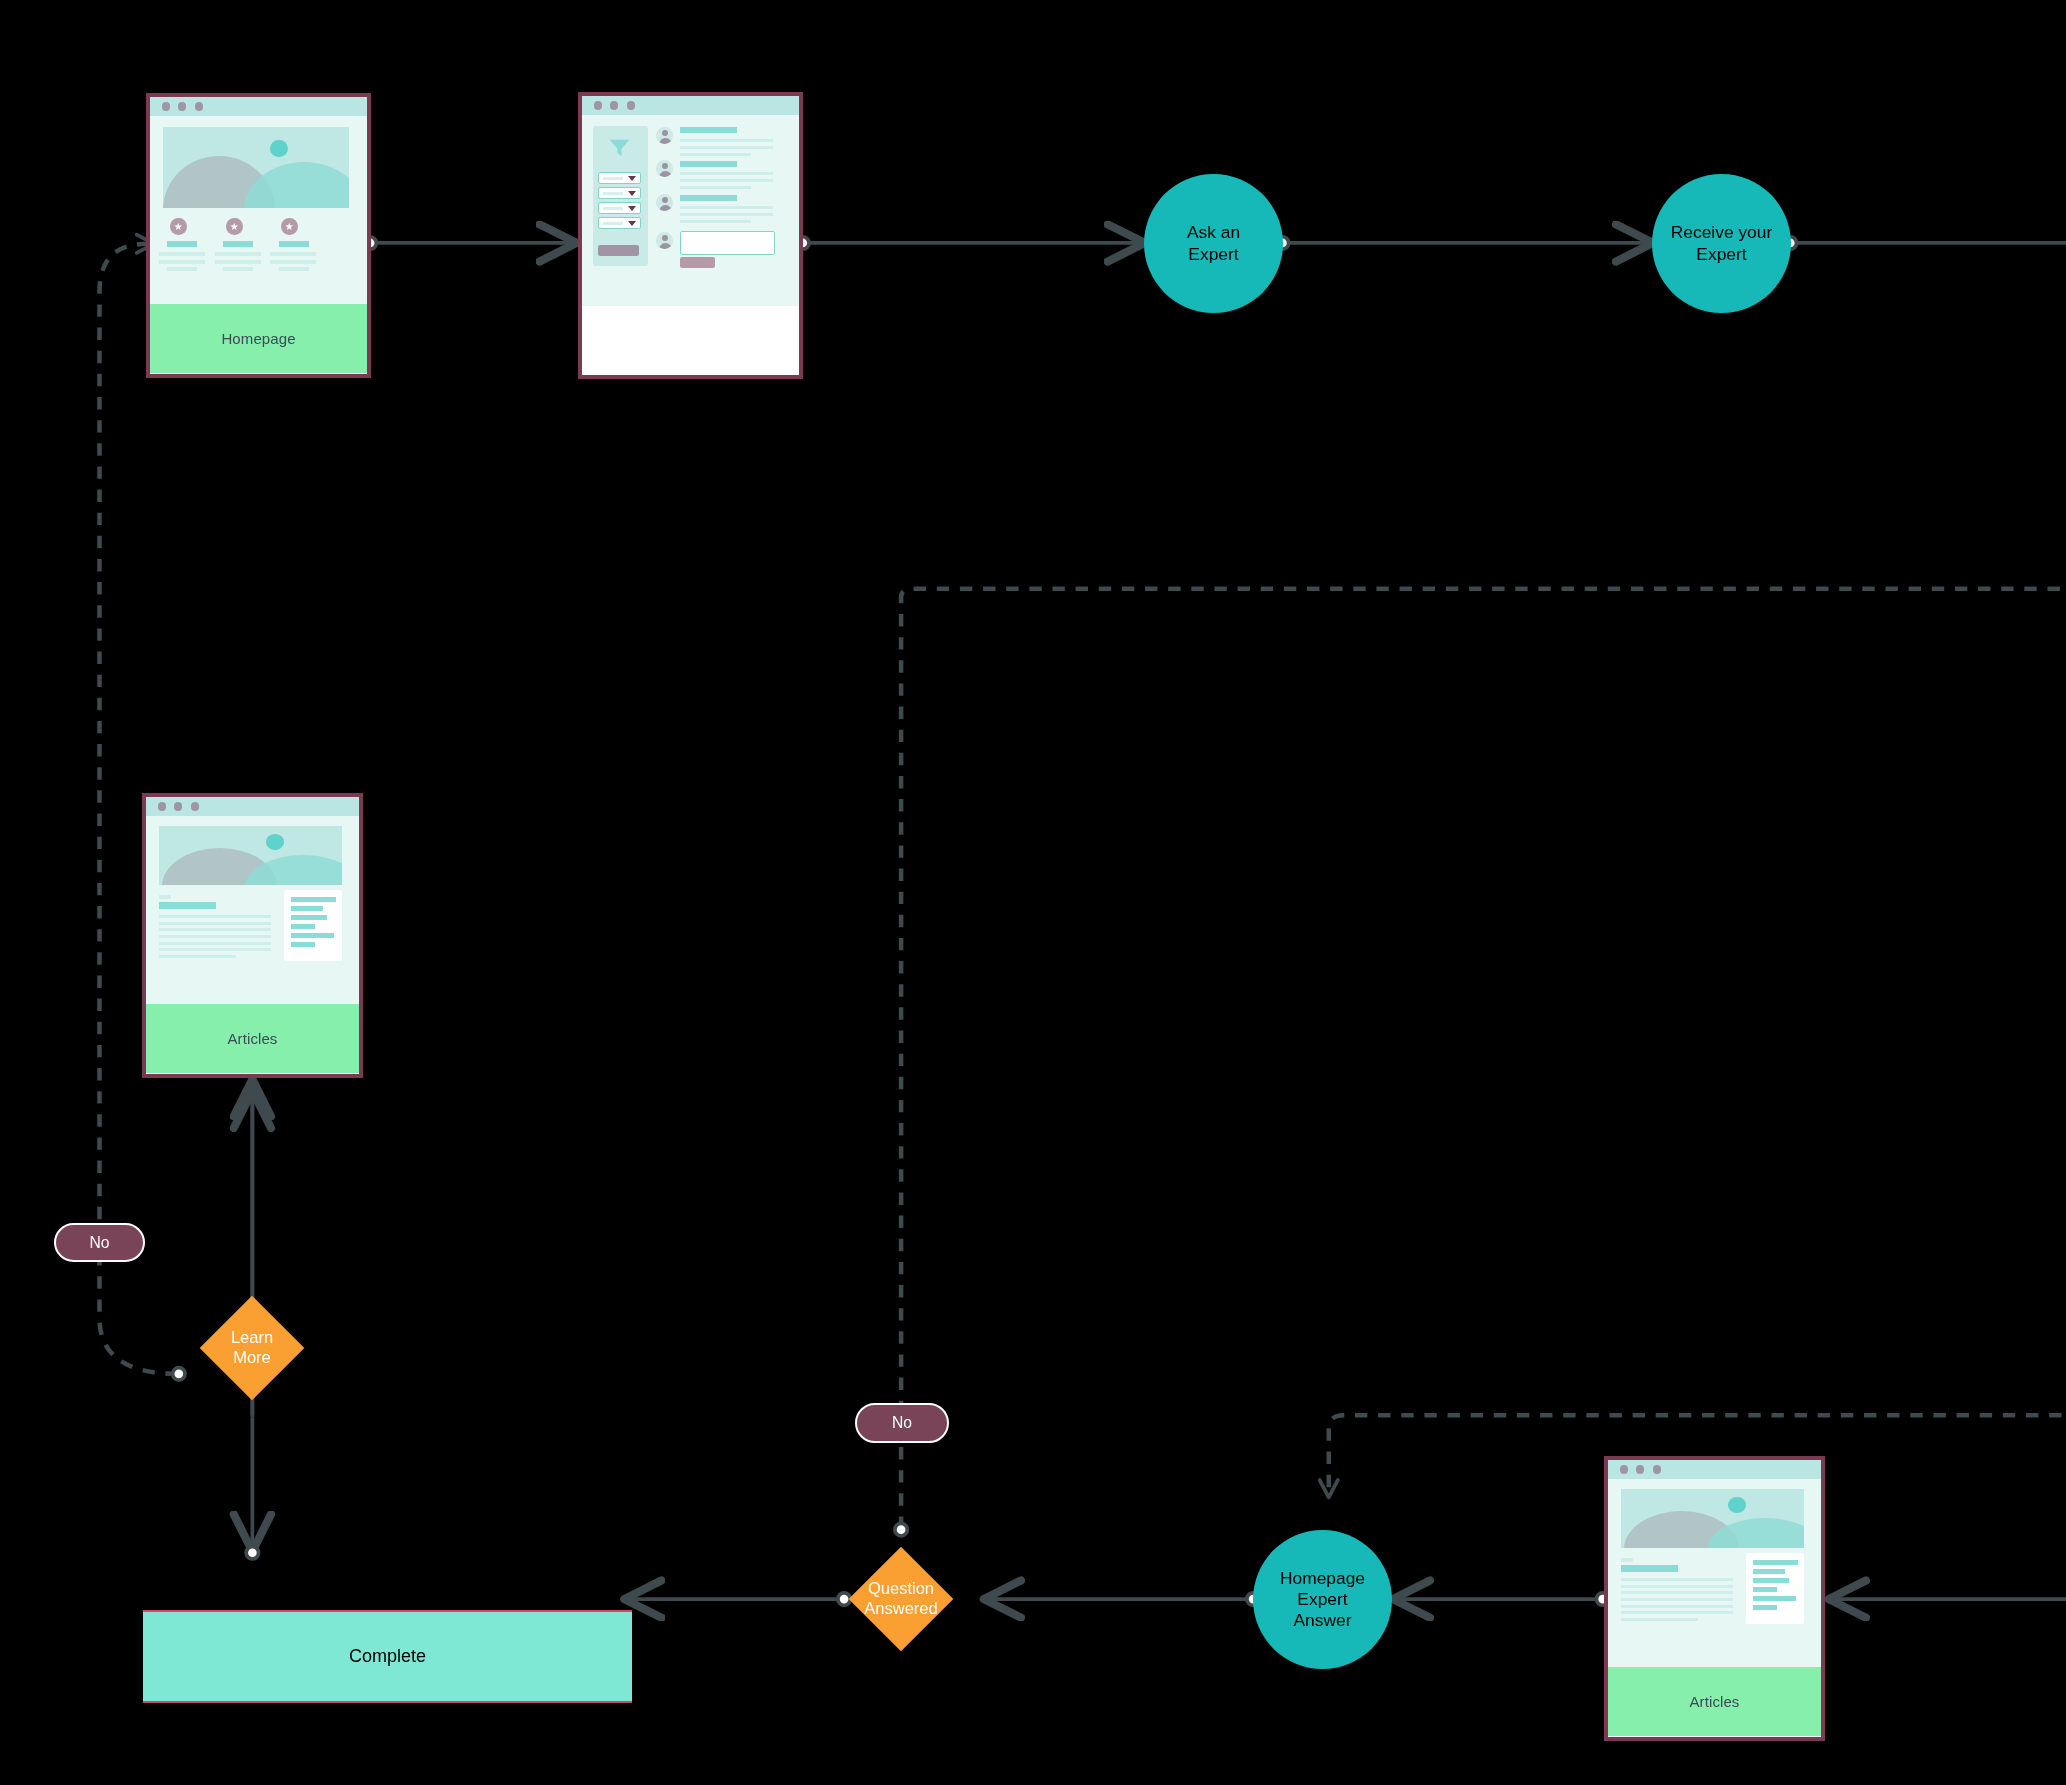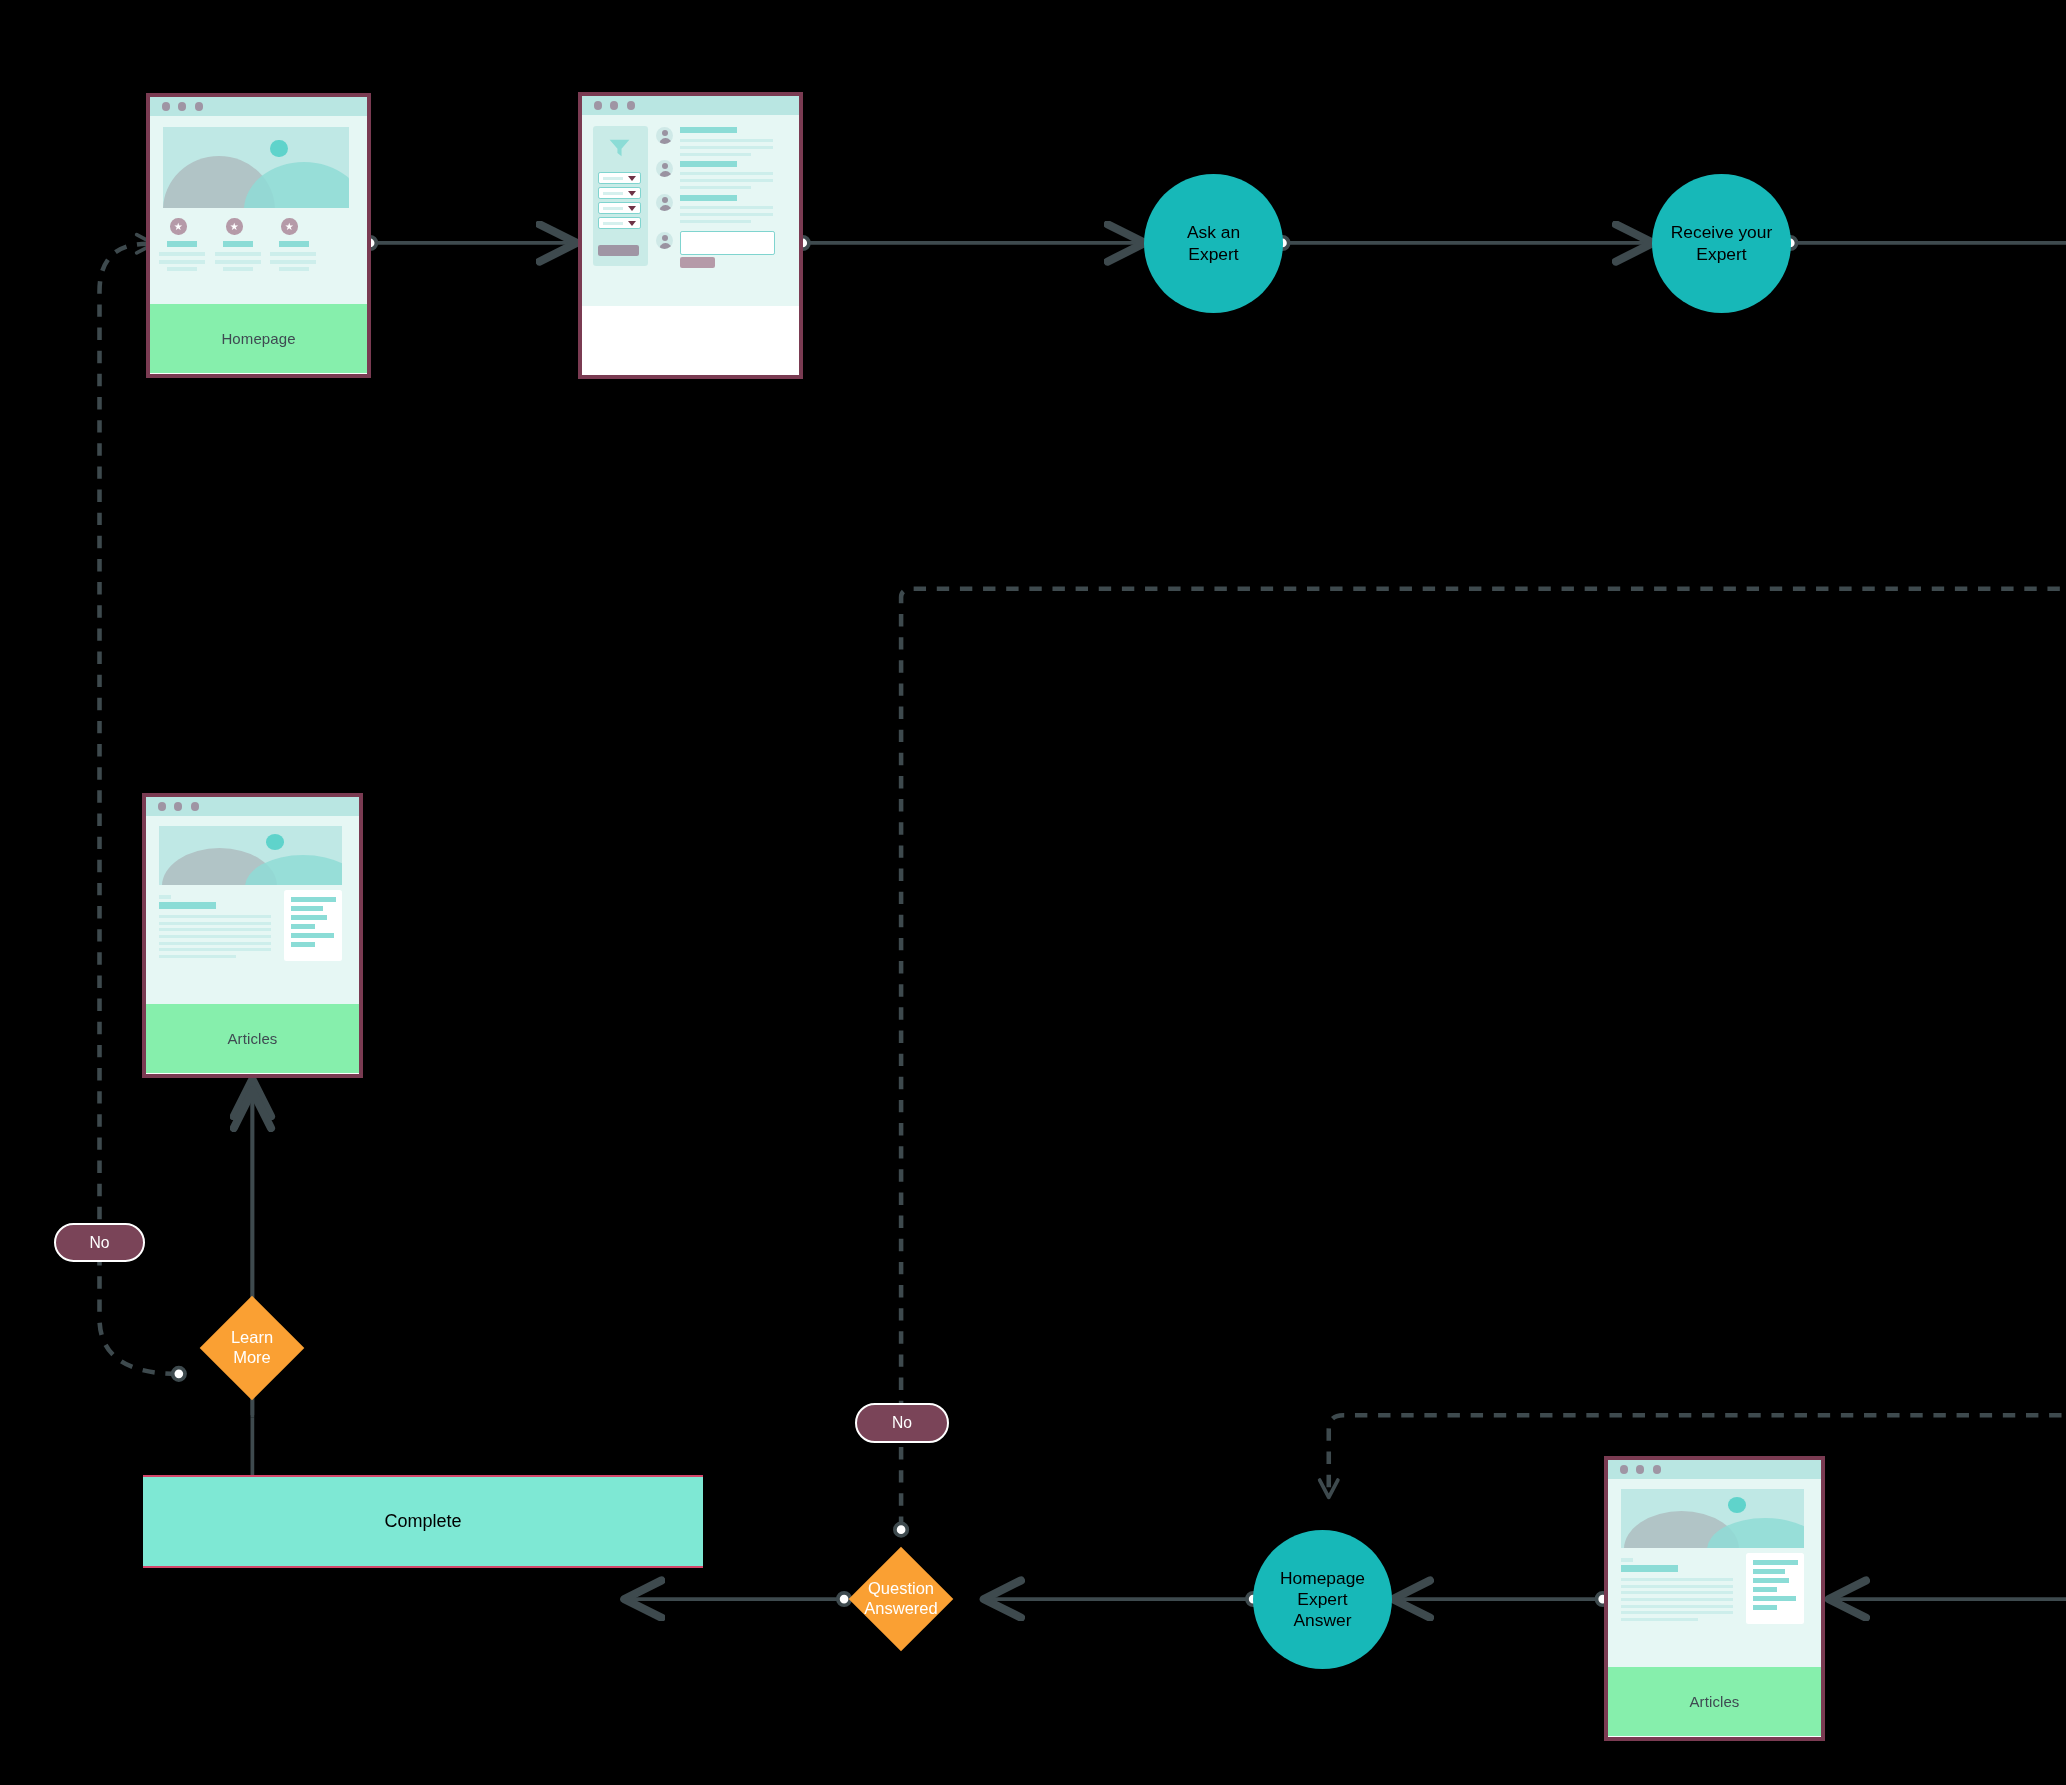--- a/index.html
+++ b/index.html
@@ -328,21 +328,21 @@
     <div class="dtxt" style="white-space:pre-line;">Learn
 More</div>
   </div>
 
   <div class="diamond" style="left:864px;top:1562px;width:74px;height:74px;">
     <div class="dshape"></div>
     <div class="dtxt" style="white-space:pre-line;">Question
 Answered</div>
   </div>
 
-  <div class="rect-node" style="left:143px;top:1475px;width:560px;height:89px;">
+  <div class="rect-node" style="left:143px;top:1610px;width:489px;height:89px;">
     <span>Complete</span>
   </div>
 
   <div class="pill" style="left:54px;top:1223px;width:87px;height:35px;">
     <span>No</span>
   </div>
 
   <div class="pill" style="left:855px;top:1403px;width:90px;height:36px;">
     <span>No</span>
   </div>

